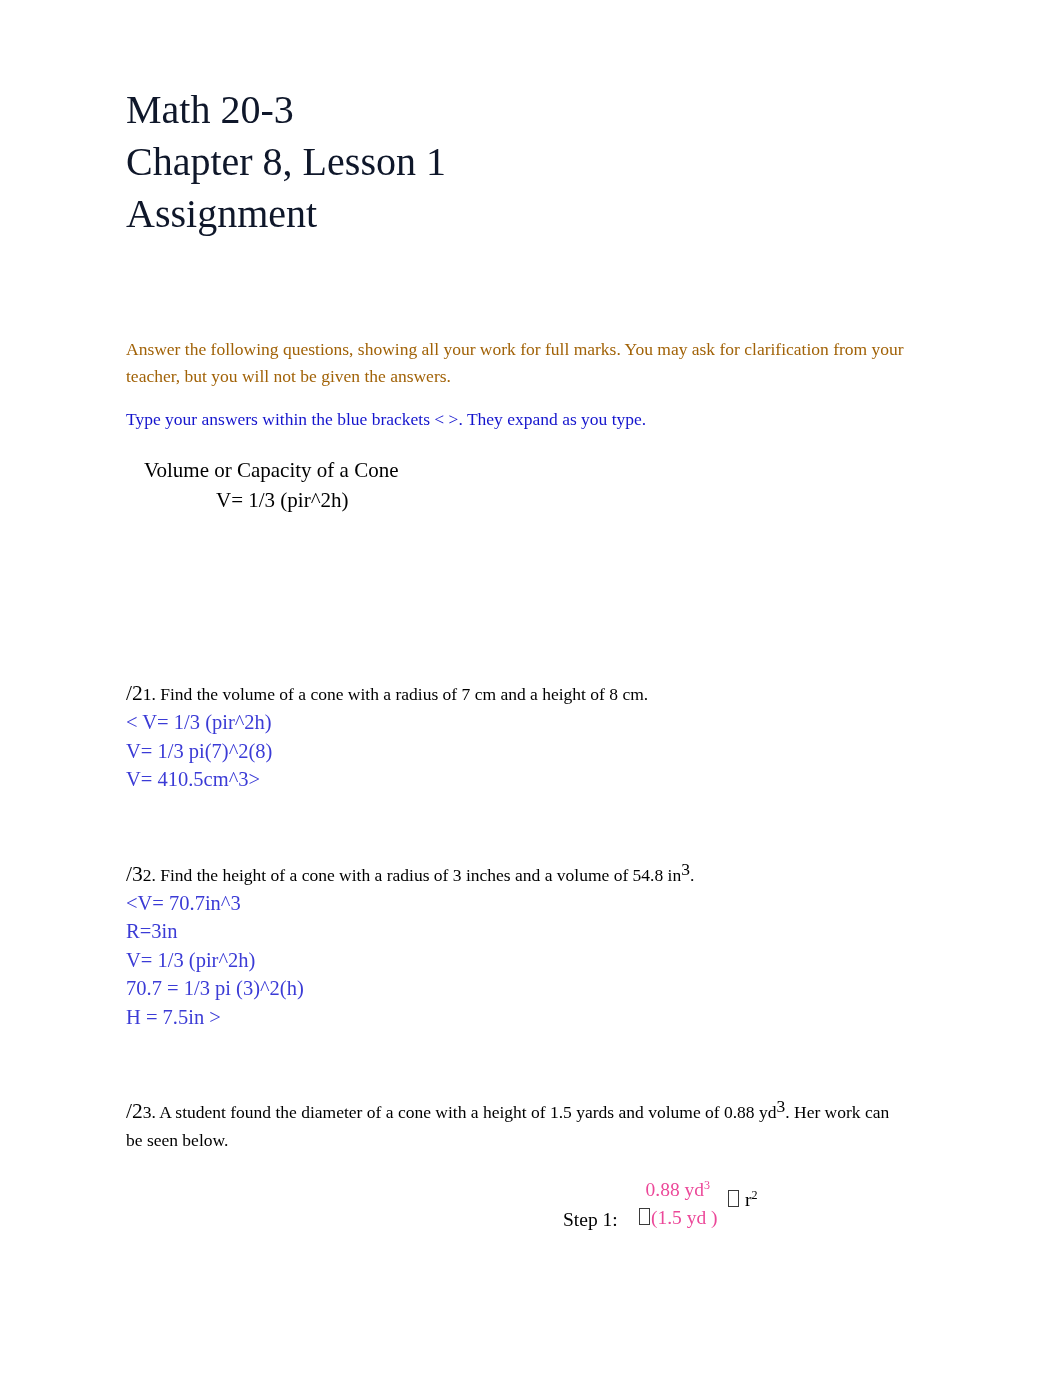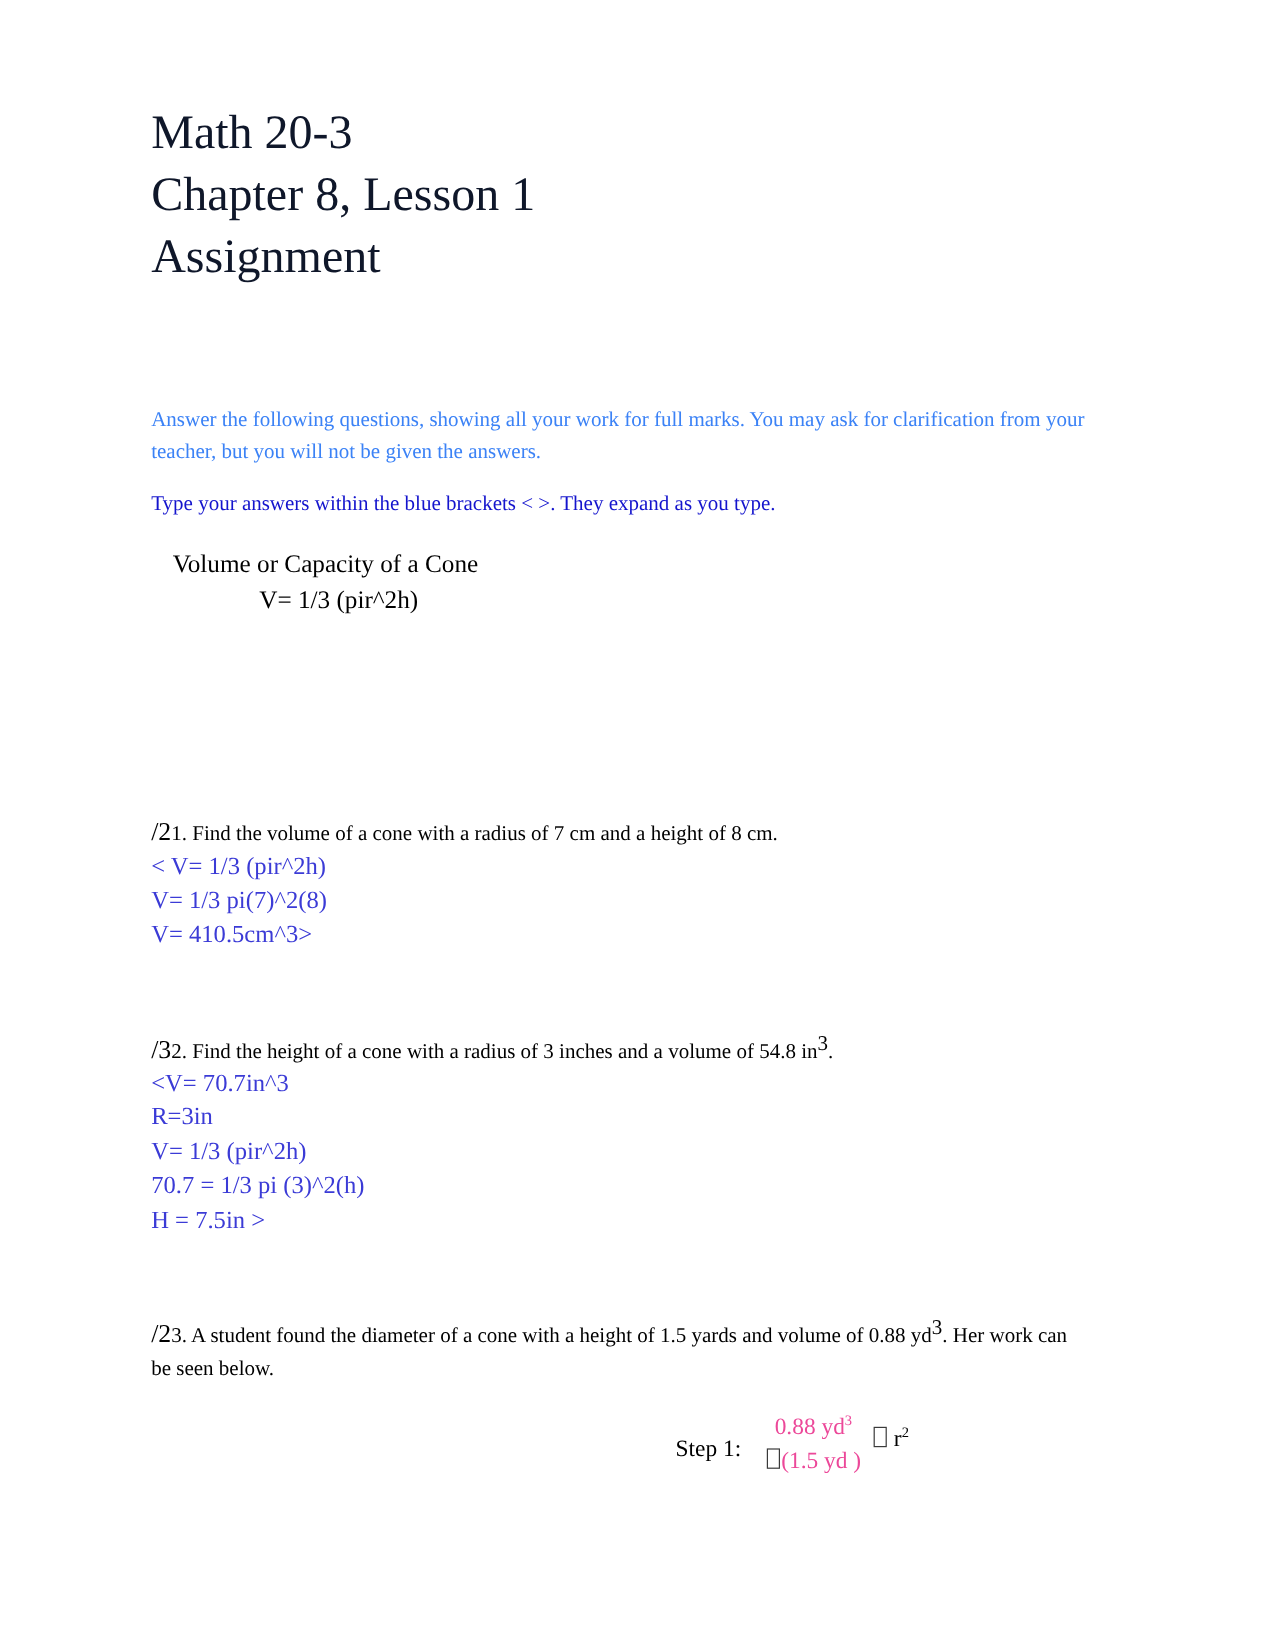--- a/index.html
+++ b/index.html
@@ -40,21 +40,21 @@
     margin: 0;
     padding-top: 84px;
     letter-spacing: 0px;
   }
   .doc-title .tline { display: block; white-space: nowrap; }
 
   
   .intro {
     font-size: 17.5px;
     line-height: 27px;
-    color: #3b82f6;
+    color: #a16207;
     margin: 0;
     padding-top: 96px;
     width: 778px;
     text-align: left;
   }
   .intro-note {
     font-size: 17.5px;
     line-height: 27px;
     color: #1414cd;
     margin: 0;
@@ -111,21 +111,21 @@
 
   
   .step-row {
     position: relative;
     height: 86px;
     margin-top: 10px;
   }
   .step-label {
     position: absolute;
     left: 437px;
-    top: 32px;
+    top: 44px;
     font-size: 19.5px;
     line-height: 24px;
     color: #000000;
     white-space: nowrap;
   }
   .frac {
     position: absolute;
     left: 512px;
     top: 12px;
     text-align: center;

